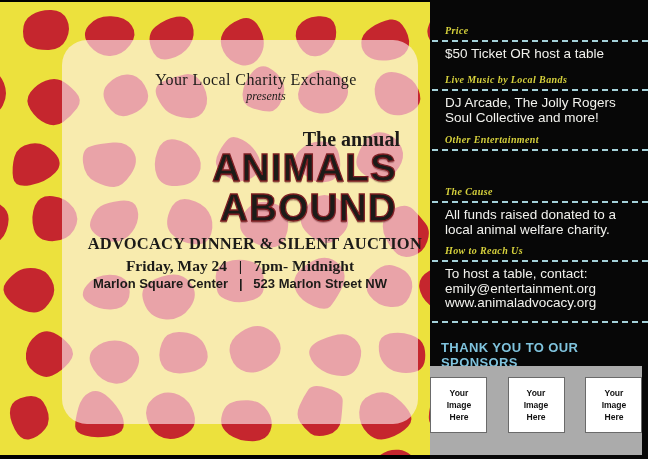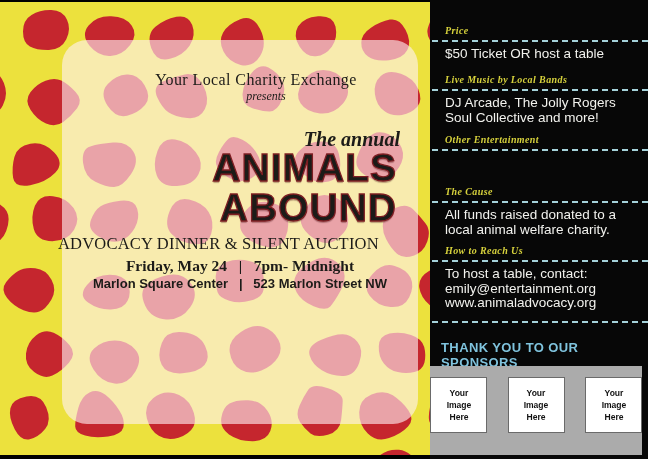--- a/index.html
+++ b/index.html
@@ -12,27 +12,27 @@
   .pattern{position:absolute;left:0;top:0;width:430px;height:453px;display:block;}
   .overlay{position:absolute;left:62px;top:38px;width:356px;height:384px;
            border-radius:25px;background:var(--overlay-tint);}
 
   .flyer .txt{position:absolute;color:var(--ink);}
   .presenter{left:62px;top:69px;width:356px;text-align:center;
              font-family:"Liberation Serif",serif;font-size:16px;letter-spacing:.4px;margin-left:16px;}
   .presents{left:62px;top:87px;width:408px;text-align:center;
             font-family:"Liberation Serif",serif;font-style:italic;font-size:12px;}
   .annual{right:30px;top:126px;text-align:right;font-family:"Liberation Serif",serif;
-          font-weight:bold;font-style:italic;font-size:20px;}
+          font-weight:bold;font-size:20px;}
   .title{right:33px;top:146px;text-align:right;font-size:39px;line-height:40px;
          font-weight:bold;letter-spacing:1px;color:var(--title-red);
          -webkit-text-stroke:1.3px var(--title-outline);
          text-shadow:0 2px 1px rgba(75,20,22,.35);}
-  .subtitle{left:58px;top:232px;width:364px;text-align:left;
-            font-family:"Liberation Serif",serif;font-weight:normal;font-size:16.5px;letter-spacing:.2px;}
+  .subtitle{left:58px;top:232px;width:364px;text-align:right;
+            font-family:"Liberation Serif",serif;font-weight:bold;font-size:16.5px;letter-spacing:.2px;}
   .datetime{left:58px;top:255px;width:364px;text-align:center;white-space:pre;
             font-family:"Liberation Serif",serif;font-weight:bold;font-size:15.5px;}
   .venue{left:58px;top:274px;width:364px;text-align:center;white-space:pre;
          font-weight:bold;font-size:13px;}
   .paragraph{left:50px;top:329px;width:380px;text-align:center;
              font-size:13.5px;line-height:14.8px;letter-spacing:.2px;color:var(--body-ink);}
 
   
   .panel{position:absolute;left:430px;top:0;width:218px;height:459px;background:var(--panel-bg);}
   .sections{position:absolute;left:0;top:0;right:0;}

